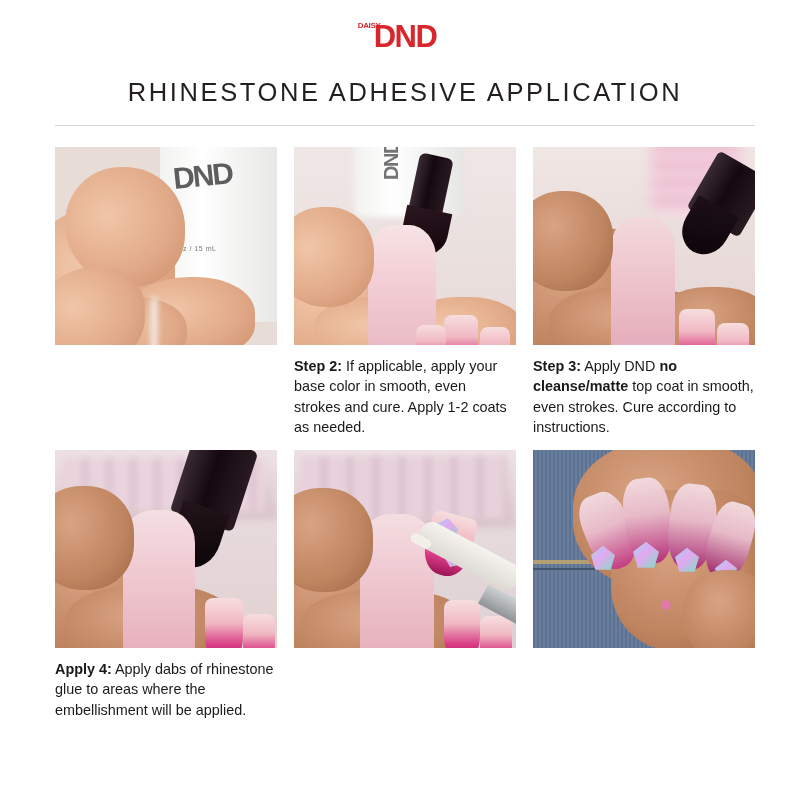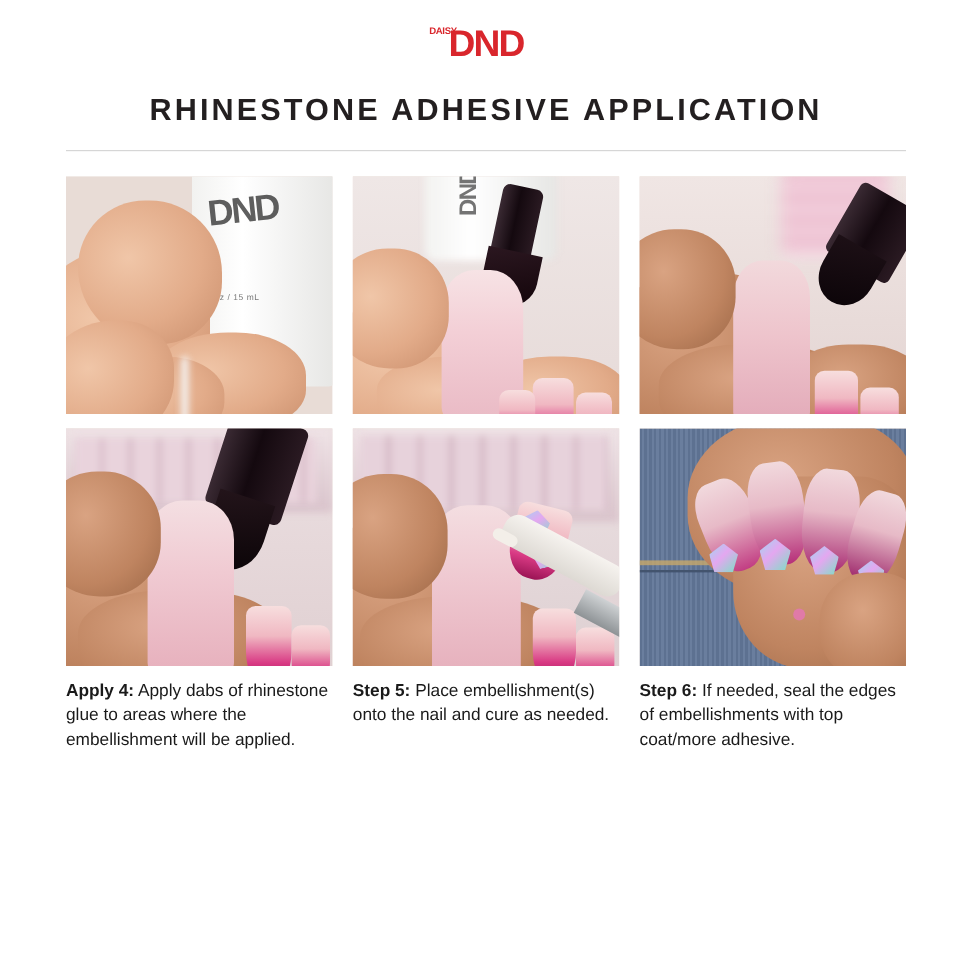--- a/index.html
+++ b/index.html
@@ -44,21 +44,21 @@
     color: #d9262c;
     font-size: 31px;
     font-weight: bold;
     letter-spacing: -1.5px;
     font-family: "Liberation Sans", sans-serif;
   }
   
   .title {
     text-align: center;
     font-size: 25.5px;
-    font-weight: bold;
+    font-weight: normal;
     letter-spacing: 2.6px;
     color: #231f20;
     margin-top: 26px;
     font-family: "Liberation Sans", sans-serif;
   }
   .title-rule {
     width: 700px;
     height: 1px;
     background: #d6d6d6;
     margin: 18px auto 0 auto;
@@ -178,37 +178,43 @@
           <div class="skin" style="left:-30px;top:100px;width:160px;height:120px;border-radius:50% 40% 45% 50%;"></div>
           <div class="skin" style="left:20px;top:150px;width:150px;height:70px;border-radius:40%;"></div>
           <div class="skin" style="left:110px;top:150px;width:120px;height:70px;border-radius:45%;"></div>
           <div style="position:absolute;left:74px;top:78px;width:68px;height:130px;background:linear-gradient(180deg,#f7e3e5 0%,#f3cfd6 40%,#e9b9c4 100%);border-radius:40% 40% 30% 30% / 25% 25% 12% 12%;"></div>
           <div class="nail-pink" style="left:150px;top:168px;width:34px;height:58px;border-radius:8px 8px 40% 40%;"></div>
           <div class="nail-pink" style="left:186px;top:180px;width:30px;height:46px;border-radius:8px 8px 40% 40%;"></div>
           <div class="nail-pink" style="left:122px;top:178px;width:30px;height:44px;border-radius:8px 8px 40% 40%;"></div>
           <div class="skin" style="left:-20px;top:60px;width:100px;height:100px;border-radius:52% 48% 46% 54%;"></div>
         </div>
       </div>
+      <div class="caption">
+        <b>Step 2:</b><span> If applicable, apply your base color in smooth, even strokes and cure. Apply 1-2 coats as needed.</span>
+      </div>
     </div>
 
     <div class="cell">
       <div class="photo">
         <div class="inner">
           <div style="position:absolute;inset:0;background:linear-gradient(180deg,#f0e6e4 0%,#e3d4d2 100%);"></div>
           <div class="blur2" style="position:absolute;left:118px;top:-6px;width:90px;height:74px;background:repeating-linear-gradient(0deg,#f6d9e4 0px,#f6d9e4 9px,#e9b6c9 9px,#e9b6c9 18px);border-radius:6px;"></div>
           <div class="bottle-dark" style="left:166px;top:14px;width:60px;height:66px;transform:rotate(30deg);border-radius:5px;"></div>
           <div style="position:absolute;left:150px;top:56px;width:46px;height:52px;background:linear-gradient(160deg,#1d1016,#0b0408);border-radius:0 0 55% 55%;transform:rotate(30deg);"></div>
           <div class="skin skin-dark" style="left:-35px;top:80px;width:165px;height:135px;border-radius:50% 40% 45% 50%;"></div>
           <div class="skin skin-dark" style="left:16px;top:140px;width:160px;height:80px;border-radius:42%;"></div>
           <div class="skin skin-dark" style="left:120px;top:140px;width:120px;height:80px;border-radius:45%;"></div>
           <div style="position:absolute;left:78px;top:70px;width:64px;height:140px;background:linear-gradient(180deg,#f2d9dc 0%,#eec4cc 45%,#e2a9b8 100%);border-radius:38% 38% 28% 28% / 22% 22% 10% 10%;"></div>
           <div class="nail-pink" style="left:146px;top:162px;width:36px;height:60px;border-radius:8px 8px 42% 42%;"></div>
           <div class="nail-pink" style="left:184px;top:176px;width:32px;height:48px;border-radius:8px 8px 42% 42%;"></div>
           <div class="skin skin-dark" style="left:-20px;top:44px;width:100px;height:100px;border-radius:52% 48% 46% 54%;"></div>
         </div>
+      </div>
+      <div class="caption">
+        <b>Step 3:</b><span> Apply DND </span><b>no cleanse/matte</b><span> top coat in smooth, even strokes. Cure according to instructions.</span>
       </div>
     </div>
 
     <div class="cell">
       <div class="photo">
         <div class="inner">
           <div style="position:absolute;inset:0;background:linear-gradient(180deg,#ece0e2 0%,#e0d0d2 100%);"></div>
           <div class="tray blur" style="left:0px;top:0px;width:222px;height:70px;"></div>
           <div class="blur" style="position:absolute;left:8px;top:8px;width:200px;height:54px;background:repeating-linear-gradient(90deg,#e9d3dc 0 20px,#d8bcc8 20px 24px);"></div>
           <div class="bottle-dark" style="left:126px;top:-10px;width:66px;height:84px;border-radius:6px;transform:rotate(18deg);"></div>
@@ -239,23 +245,20 @@
           <div class="nail-pink" style="left:132px;top:64px;width:46px;height:62px;border-radius:8px 8px 45% 45%;transform:rotate(14deg);"></div>
           <div class="gem" style="left:140px;top:68px;width:24px;height:24px;transform:rotate(10deg);"></div>
           <div class="gem" style="left:150px;top:96px;width:20px;height:20px;transform:rotate(-14deg);"></div>
           <div class="nail-pink" style="left:150px;top:150px;width:36px;height:62px;border-radius:8px 8px 42% 42%;"></div>
           <div class="nail-pink" style="left:186px;top:166px;width:32px;height:50px;border-radius:8px 8px 42% 42%;"></div>
           <div style="position:absolute;left:120px;top:92px;width:110px;height:28px;background:linear-gradient(180deg,#f6f3ef 0%,#ddd9d3 100%);border-radius:12px;transform:rotate(28deg);"></div>
           <div style="position:absolute;left:186px;top:146px;width:56px;height:22px;background:linear-gradient(180deg,#cfd2d4 0%,#8e9396 100%);transform:rotate(28deg);"></div>
           <div style="position:absolute;left:116px;top:86px;width:22px;height:10px;background:#f3efe9;border-radius:6px;transform:rotate(28deg);"></div>
           <div class="skin skin-dark" style="left:-25px;top:38px;width:104px;height:104px;border-radius:52% 48% 46% 54%;"></div>
         </div>
-      </div>
-      <div class="caption">
-        <b>Step 5:</b><span> Place embellishment(s) onto the nail and cure as needed.</span>
       </div>
     </div>
 
     <div class="cell">
       <div class="photo">
         <div class="inner">
           <div class="denim" style="left:0;top:0;width:222px;height:198px;"></div>
           <div style="position:absolute;left:0;top:110px;width:222px;height:4px;background:#c8a96a;opacity:.8;"></div>
           <div style="position:absolute;left:0;top:118px;width:222px;height:2px;background:#43546e;"></div>
           <div class="skin skin-dark" style="left:40px;top:-10px;width:190px;height:150px;border-radius:45% 40% 50% 45%;"></div>
@@ -266,19 +269,16 @@
           <div style="position:absolute;left:176px;top:52px;width:42px;height:78px;background:linear-gradient(180deg,#f1d9dd 0%,#e7bac7 42%,#9c2469 100%);border-radius:36% 36% 44% 44%;transform:rotate(16deg);"></div>
           <div class="gem" style="left:58px;top:96px;width:24px;height:24px;"></div>
           <div class="gem" style="left:100px;top:92px;width:26px;height:26px;"></div>
           <div class="gem" style="left:142px;top:98px;width:24px;height:24px;"></div>
           <div class="gem" style="left:182px;top:110px;width:22px;height:22px;"></div>
           <div style="position:absolute;left:128px;top:150px;width:10px;height:10px;background:#e07aa8;border-radius:50%;"></div>
           <div style="position:absolute;left:160px;top:166px;width:8px;height:8px;background:#e07aa8;border-radius:50%;"></div>
           <div class="skin skin-dark" style="left:150px;top:120px;width:90px;height:90px;border-radius:45%;"></div>
         </div>
       </div>
-      <div class="caption">
-        <b>Step 6:</b><span> If needed, seal the edges of embellishments with top coat/more adhesive.</span>
-      </div>
     </div>
 
   </div>
 </div>
 
 </body></html>

